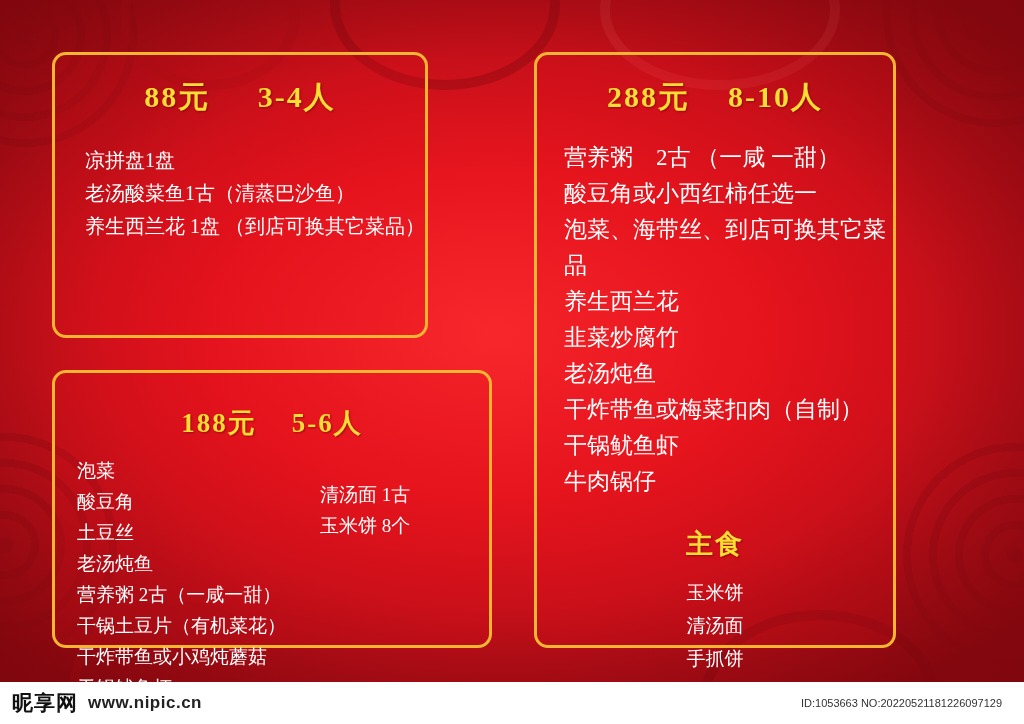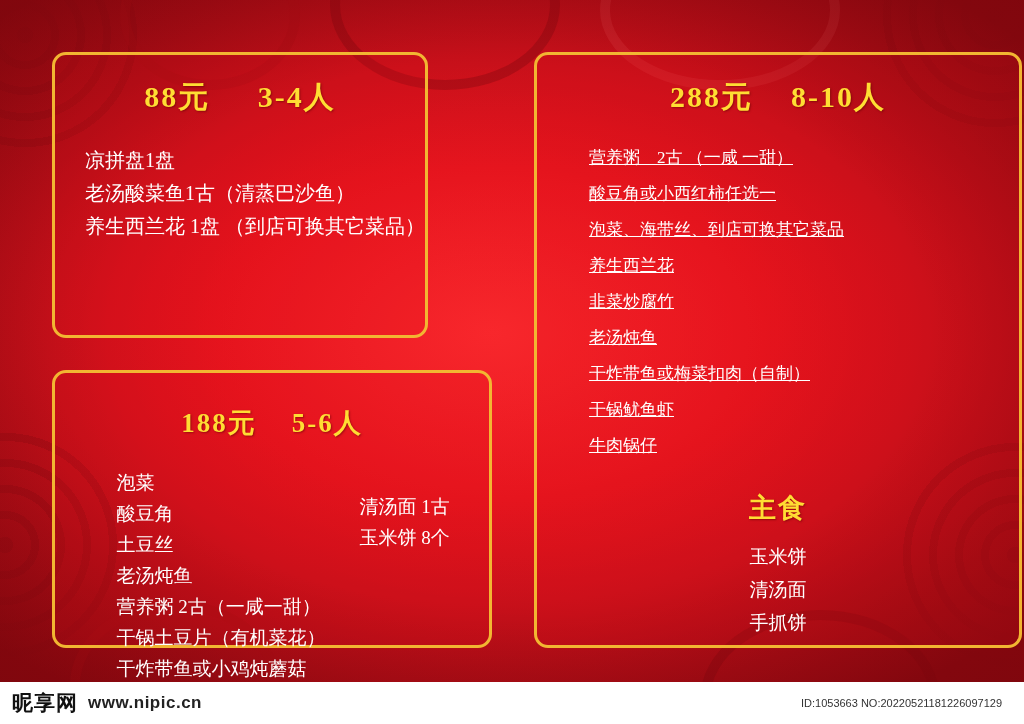--- a/index.html
+++ b/index.html
@@ -53,21 +53,21 @@
 
   .card {
     position: absolute;
     border: 3px solid #f2b632;
     border-radius: 14px;
     box-sizing: border-box;
     background: rgba(226, 16, 25, 0.18);
   }
   #card-88  { left: 52px;  top: 52px;  width: 376px; height: 286px; }
   #card-188 { left: 52px;  top: 370px; width: 440px; height: 278px; }
-  #card-288 { left: 534px; top: 52px;  width: 488px; height: 596px; }
+  #card-288 { left: 534px; top: 52px;  width: 362px; height: 596px; }
 
   .card-title {
     color: #ffdd33;
     font-weight: bold;
     text-align: center;
     letter-spacing: 2px;
     text-shadow: 1px 1px 2px rgba(90,0,0,0.5);
   }
   #title-88  { font-size: 30px; margin-top: 22px; }
   #title-188 { font-size: 27px; margin-top: 32px; }
@@ -78,32 +78,30 @@
     margin: 0;
     padding: 0;
     color: #ffffff;
   }
   #list-88 {
     margin: 26px 0 0 30px;
     font-size: 20px;
     line-height: 33px;
   }
   #list-288 {
-    margin: 22px 0 0 52px;
-    font-size: 17px;
+    margin: 22px 0 0 27px;
+    font-size: 23px;
     line-height: 36px;
-    text-decoration: underline;
   }
   .two-col {
     display: flex;
-    margin-top: 26px;
+    margin-top: 14px;
     padding-left: 22px;
     font-size: 19px;
     line-height: 31px;
-    justify-content: center;
   }
   #list-188 { margin: 0; }
   #list-188-right {
     margin: 24px 0 0 34px;
   }
   .staple-title {
     color: #ffdd33;
     font-size: 27px;
     font-weight: bold;
     text-align: center;

